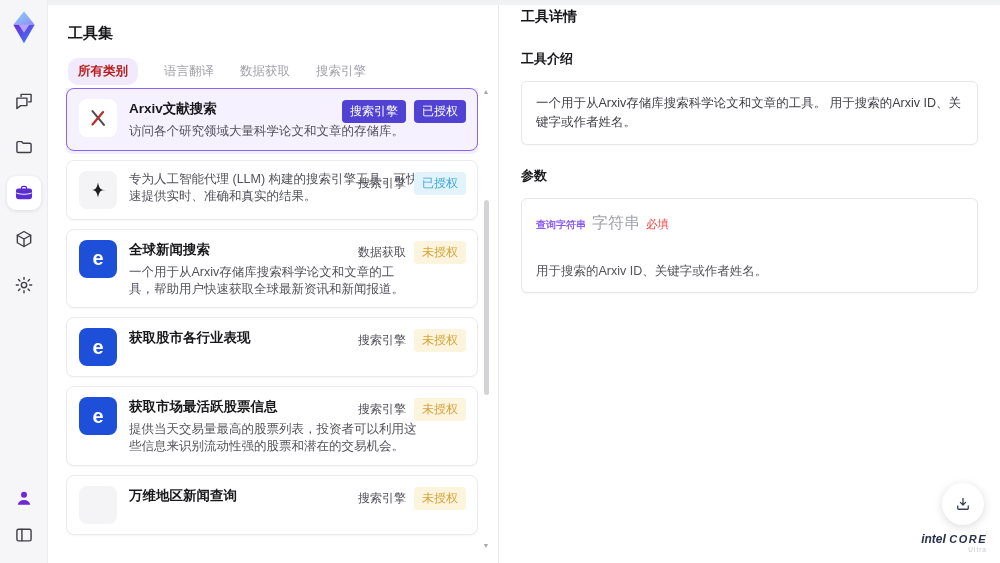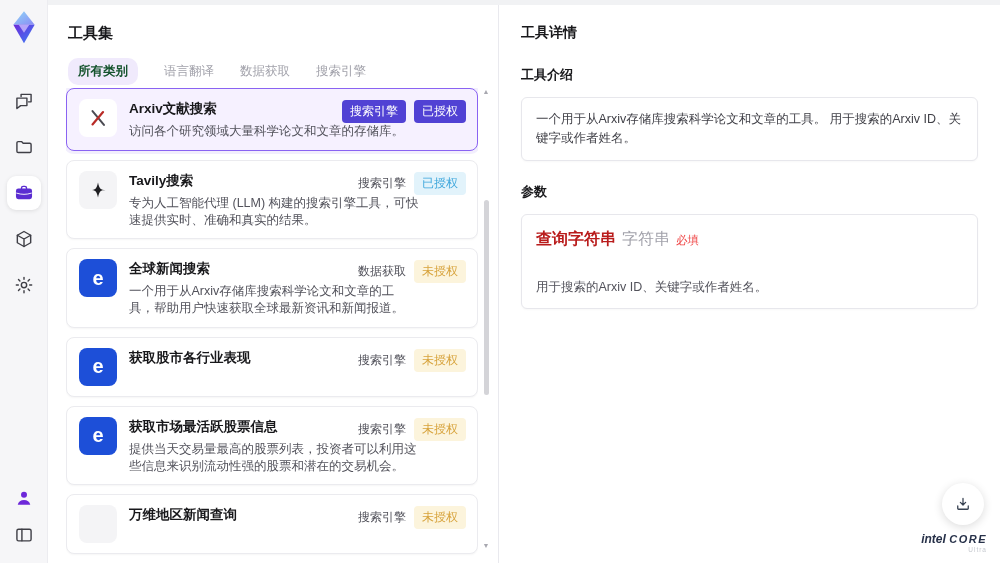--- a/index.html
+++ b/index.html
@@ -22,21 +22,21 @@
   .sicon.active{background:#fff;box-shadow:0 1px 4px rgba(0,0,0,.10);}
   .sb-bottom{margin-top:auto;display:flex;flex-direction:column;gap:9px;align-items:center;padding-bottom:14px;}
   .sb-bottom .sicon{width:28px;height:28px;}
 
   
   .list-panel{position:absolute;left:48px;top:0;width:450px;height:499px;box-sizing:border-box;}
   .tools-title{font-size:15px;font-weight:bold;margin:0;position:absolute;left:20px;top:24px;}
   .tabs{position:absolute;left:20px;top:58px;display:flex;gap:26px;align-items:center;
     font-size:12.5px;color:#a1a1aa;}
   .tab{cursor:pointer;padding:5px 0;}
-  .tab.active{background:#f0eafc;color:#14532d;padding:5px 10px;border-radius:10px;font-weight:bold;}
+  .tab.active{background:#f0eafc;color:#b91c1c;padding:5px 10px;border-radius:10px;font-weight:bold;}
 
   .cards{position:absolute;left:18px;top:88px;width:412px;height:475px;display:flex;
     flex-direction:column;gap:9px;overflow:hidden;}
   .card{box-sizing:border-box;border:1px solid #ebebef;border-radius:8px;padding:10px 12px;
     display:flex;gap:12px;background:#fff;position:relative;flex:none;cursor:pointer;
     box-shadow:0 1px 2px rgba(0,0,0,.04);}
   .card.selected{background:var(--selected-bg,#f6f1ff);border:1.5px solid var(--selected-border,#8a63f2);
     box-shadow:0 0 0 3px rgba(124,92,240,.10);}
   .tool-icon{width:38px;height:38px;border-radius:8px;flex:none;display:grid;place-items:center;background:#f4f4f6;}
   .tool-icon.white{background:#fff;}
@@ -53,26 +53,26 @@
   .auth-yellow{background:var(--unauthorized-bg,#fcf4dc);color:var(--unauthorized-text,#d7a33c);}
 
   .scrollbar{position:absolute;right:7px;top:88px;width:10px;height:467px;}
   .sb-arrow{position:absolute;left:0;width:10px;text-align:center;font-size:7px;color:#a8a8b0;cursor:pointer;}
   .sb-up{top:0;}
   .sb-down{bottom:6px;}
   .sb-thumb{position:absolute;top:112px;left:3px;width:5px;height:195px;background:#d4d4d8;border-radius:3px;cursor:pointer;}
 
   
   .details{position:absolute;left:498px;top:0;right:0;height:563px;border-left:1px solid #e9e9ee;
-    box-sizing:border-box;padding:16px 22px;}
+    box-sizing:border-box;padding:0 22px;}
   .dt-title{font-size:14px;font-weight:bold;margin:8px 0 24px;}
   .dt-sub{font-size:13px;font-weight:bold;margin:0 0 13px;}
   .dt-box{border:1px solid #e7e7ec;border-radius:6px;padding:12px 14px;font-size:12.5px;color:#3f3f46;
     margin-bottom:22px;background:#fff;box-shadow:0 1px 2px rgba(0,0,0,.03);line-height:1.5;}
-  .param-name{font-weight:bold;font-size:16px;color:#b91c1c;}
+  .param-name{font-weight:bold;font-size:10px;color:#8b5cf6;}
   .param-type{color:#a1a1aa;font-size:16px;margin-left:6px;}
   .param-req{color:#ef4444;font-size:11.5px;margin-left:6px;}
   .param-desc{margin-top:27px;color:#52525b;font-size:12.5px;}
 
   
   .fab{position:absolute;right:16px;bottom:38px;width:42px;height:42px;border-radius:50%;background:#fff;
     box-shadow:0 2px 10px rgba(0,0,0,.14);display:grid;place-items:center;cursor:pointer;z-index:20;}
   .fab svg{width:18px;height:18px;stroke:#374151;fill:none;stroke-width:1.7;stroke-linecap:round;stroke-linejoin:round;}
   .brand{position:absolute;right:13px;bottom:10px;text-align:right;color:#273149;z-index:19;line-height:1;}
   .brand-row{font-size:12px;font-style:italic;}
@@ -180,21 +180,20 @@
       </div>
     </div>
 
     <div class="card">
       <div class="tool-icon">
         <svg viewBox="0 0 24 24" width="20" height="20">
           <path d="M12 3c.8 3.8 1.8 6.2 3 7.4 1.2 1.2 3.2 1.4 6 1.6-2.8.2-4.8.4-6 1.6-1.2 1.2-2.2 3.6-3 7.4-.8-3.8-1.8-6.2-3-7.4-1.2-1.2-3.2-1.4-6-1.6 2.8-.2 4.8-.4 6-1.6 1.2-1.2 2.2-3.6 3-7.4z" fill="#1f1f23"></path>
         </svg>
       </div>
       <div class="tool-text">
-        <div class="tool-name">Tavily搜索</div>
         <div class="tool-desc">专为人工智能代理 (LLM) 构建的搜索引擎工具，可快速提供实时、准确和真实的结果。</div>
       </div>
       <div class="badges">
         <span class="cat-plain">搜索引擎</span>
         <span class="badge auth-blue">已授权</span>
       </div>
     </div>
 
     <div class="card">
       <div class="tool-icon blue">e</div>

